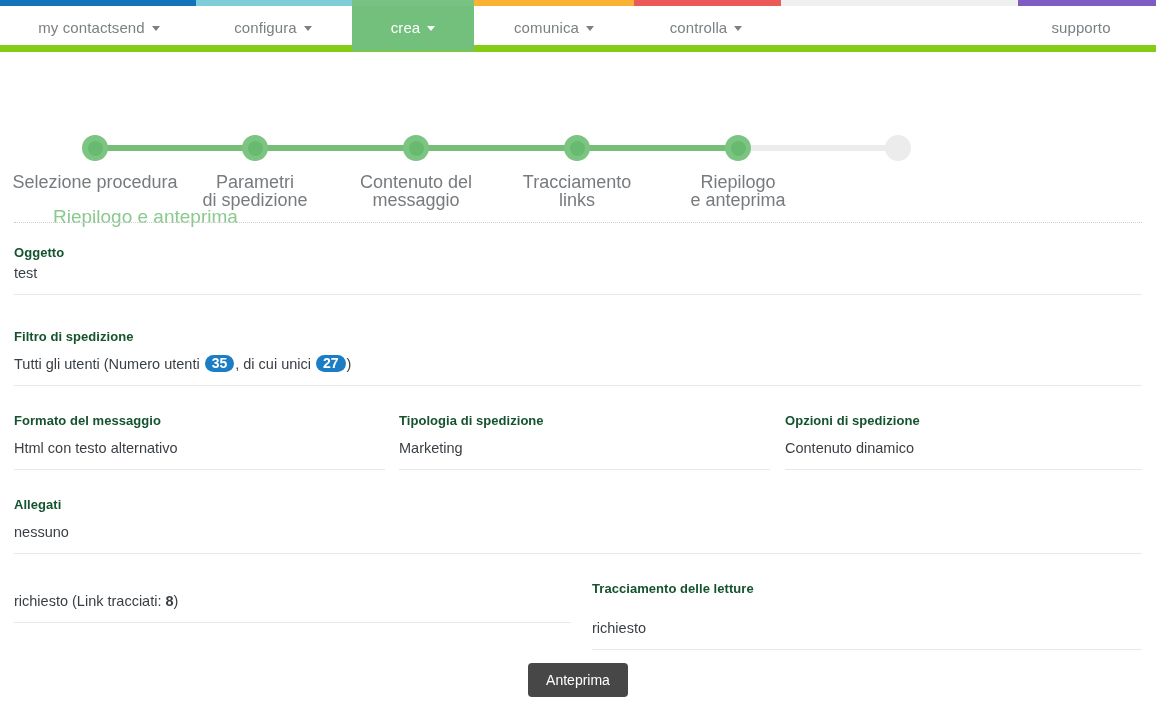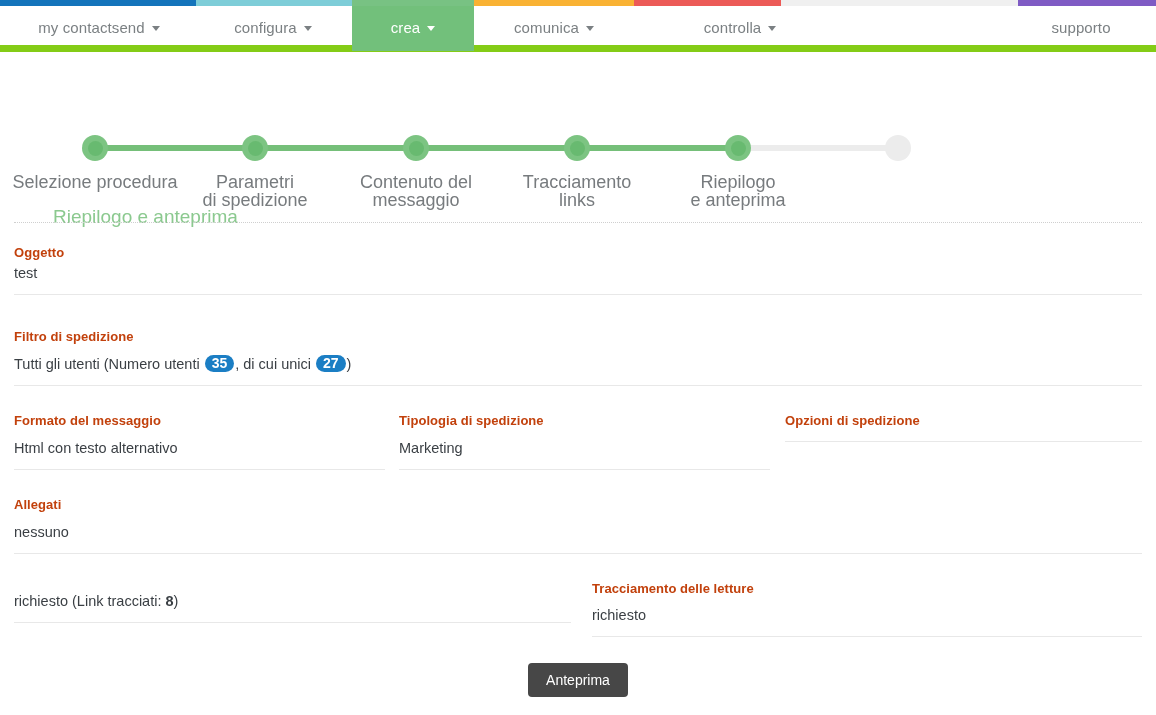--- a/index.html
+++ b/index.html
@@ -143,21 +143,21 @@
     left: 14px;
     top: 37px;
     width: 1128px;
     border-top: 1px dotted #cfcfcf;
     height: 0;
   }
 
   .field-label {
     font-size: 13px;
     font-weight: bold;
-    color: #c2410c;
+    color: #14532d;
     letter-spacing: .05px;
   }
   .field-value {
     font-size: 14.5px;
     color: #3a3f44;
   }
   .field-rule {
     border-top: 1px solid #e8e8e8;
     height: 0;
   }
@@ -222,21 +222,21 @@
       <span class="caret"></span>
     </div>
     <div class="nav-item" style="left: 490px; width: 128px;">
       <span class="nav-label">comunica</span>
       <span class="caret"></span>
     </div>
     <div class="nav-item active" style="left: 352px; width: 122px;">
       <span class="nav-label">crea</span>
       <span class="caret"></span>
     </div>
-    <div class="nav-item" style="left: 676px; width: 128px;">
+    <div class="nav-item" style="left: 642px; width: 128px;">
       <span class="nav-label">controlla</span>
       <span class="caret"></span>
     </div>
     <div class="nav-item" style="left: 1020px; width: 122px;">
       <span class="nav-label">supporto</span>
     </div>
   </nav>
 
 <div id="stepper">
   <div id="step-track">
@@ -306,39 +306,40 @@
   </div>
 
   <div class="abs" style="left:399px; top:228px; width:371px;">
     <div class="field-label">Tipologia di spedizione</div>
     <div class="field-value" style="margin-top:12px;">Marketing</div>
     <div class="field-rule" style="margin-top:13px;"></div>
   </div>
 
   <div class="abs" style="left:785px; top:228px; width:357px;">
     <div class="field-label">Opzioni di spedizione</div>
+    <div class="field-value" style="margin-top:12px;">Contenuto dinamico</div>
     <div class="field-rule" style="margin-top:13px;"></div>
   </div>
 
   <div class="abs" style="left:14px; top:312px; width:1128px;">
     <div class="field-label">Allegati</div>
     <div class="field-value" style="margin-top:12px;">nessuno</div>
     <div class="field-rule" style="margin-top:13px;"></div>
   </div>
 
   <div class="abs" style="left:14px; top:396px; width:557px;">
     <div class="field-value" style="margin-top:12px;">
       <span>richiesto (Link tracciati: </span><span class="bold-inline">8</span><span>)</span>
     </div>
     <div class="field-rule" style="margin-top:13px;"></div>
   </div>
 
   <div class="abs" style="left:592px; top:396px; width:550px;">
     <div class="field-label">Tracciamento delle letture</div>
-    <div class="field-value" style="margin-top:11px;">richiesto</div>
+    <div class="field-value" style="margin-top:24px;">richiesto</div>
     <div class="field-rule" style="margin-top:13px;"></div>
   </div>
 
   <div id="btn-row">
     <button id="preview-button">Anteprima</button>
   </div>
 
 </div>
 
 </body></html>

